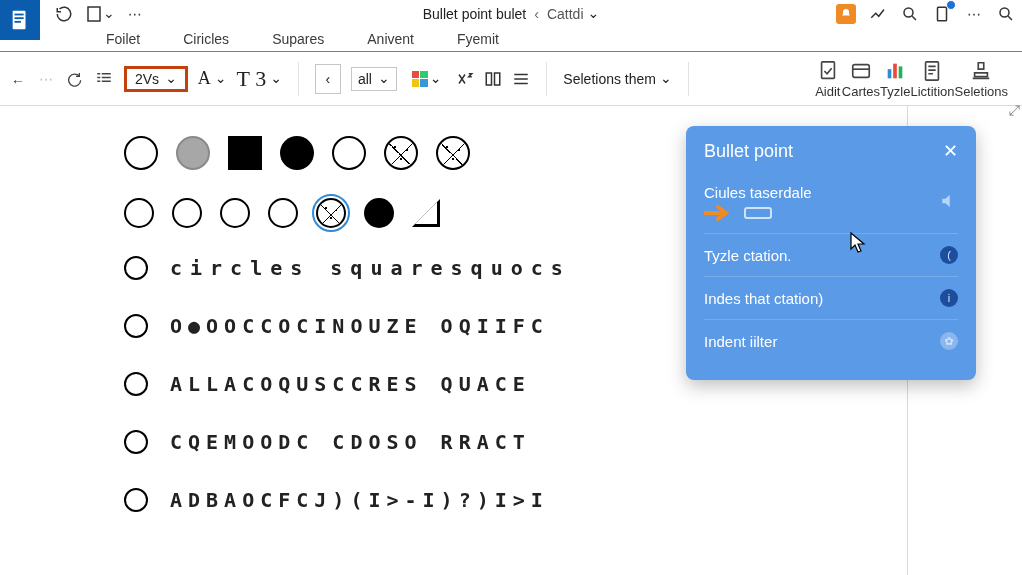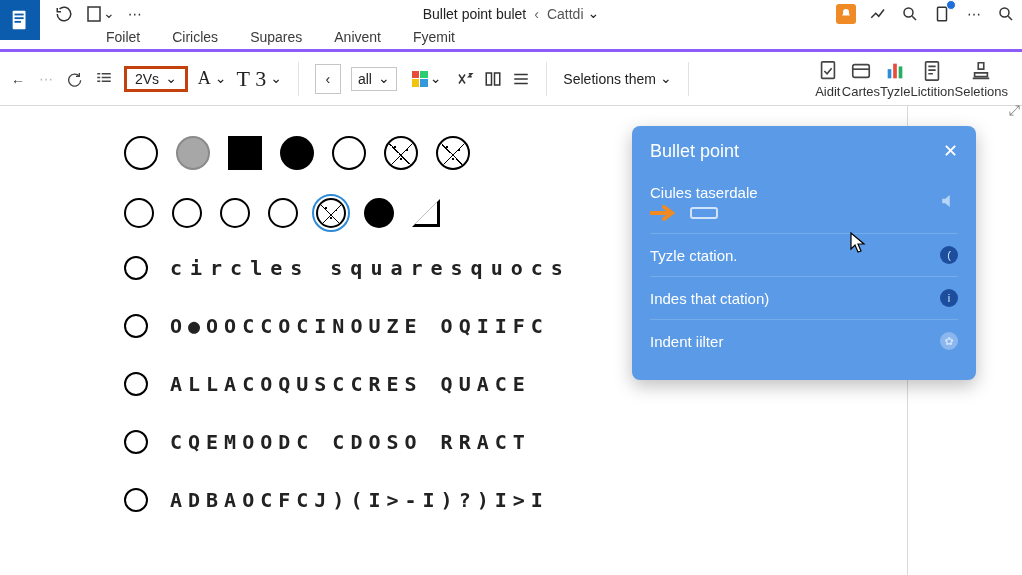--- a/index.html
+++ b/index.html
@@ -16,21 +16,21 @@
   .titlebar .center .crumb-sep { color:#666; padding:0 4px; }
   .titlebar .center .crumb-name { color:#555; }
   .titlebar .right-tools { position:absolute; right:6px; display:flex; align-items:center; gap:12px; }
   .chev-down { display:inline-block; transform:translateY(-1px); }
   .icon-btn { display:inline-flex; align-items:center; justify-content:center; width:20px; height:20px; color:#333; cursor:pointer; }
   .badge-orange { width:20px; height:20px; background:#f08a24; border-radius:3px; display:inline-flex; align-items:center; justify-content:center; color:#fff; font-size:12px; }
   .doc-badge { position:relative; }
   .doc-badge .dot { position:absolute; right:-4px; top:-4px; width:10px; height:10px; border-radius:50%; background:#1e6fd9; border:1px solid #fff; }
 
   
-  .tabs { height:24px; display:flex; align-items:flex-end; padding-left:106px; gap:32px; border-bottom:3px solid #8b5cf6; }
+  .tabs { height:24px; display:flex; align-items:flex-end; padding-left:106px; gap:43px; border-bottom:1px solid #8b5cf6; }
   .tab { font-size:14px; color:#3b3b3b; padding-bottom:4px; cursor:pointer; }
 
   
   .toolbar { height:54px; border-bottom:1px solid #d9d9d9; display:flex; align-items:center; padding:0 8px; gap:10px; position:relative; }
   .tool-group { display:flex; align-items:center; gap:8px; }
   .divider { width:1px; height:34px; background:#e2e2e2; margin:0 6px; }
   .small-drop { display:flex; align-items:center; gap:2px; border:1px solid transparent; padding:1px 4px; cursor:pointer; }
   .zoom-box { border:3px solid #c2410c; padding:2px 8px; display:flex; align-items:center; gap:6px; cursor:pointer; }
   .font-box { display:flex; align-items:center; gap:4px; }
   .font-letter { font-family:Georgia,serif; font-size:18px; }
@@ -73,21 +73,21 @@
   .selected-shape { outline:2px solid #2e8bd8; outline-offset:2px; }
   .triangle { width:0;height:0;border-left:28px solid transparent;border-bottom:28px solid #000; background:none; border-radius:0; border-top:none;border-right:none; position:relative; }
   .triangle::after { content:"";position:absolute; left:-25px; top:3px; width:0;height:0;border-left:22px solid transparent;border-bottom:22px solid #fff; }
 
   .text-line { display:flex; align-items:center; gap:22px; margin:24px 0 34px 0; }
   .text-line .circ { width:24px; height:24px; border:2.5px solid #000; border-radius:50%; flex-shrink:0; }
   .text-line .txt { font-family: Consolas, monospace; font-size:20px; letter-spacing:6px; font-weight:700; text-transform:uppercase; }
   .text-line.first .txt { text-transform:lowercase; letter-spacing:8px; font-weight:600; }
 
   
-  .panel { position:absolute; right:46px; top:20px; width:344px; background:#5a9ae6; border-radius:8px; box-shadow:0 6px 18px rgba(0,0,0,.25); color:#fff; padding:14px 18px 18px 18px; }
+  .panel { position:absolute; right:46px; top:20px; width:290px; background:#5a9ae6; border-radius:8px; box-shadow:0 6px 18px rgba(0,0,0,.25); color:#fff; padding:14px 18px 18px 18px; }
   .panel .panel-head { display:flex; align-items:center; justify-content:space-between; margin-bottom:10px; }
   .panel .panel-title { font-size:18px; }
   .panel .close { cursor:pointer; font-size:18px; }
   .panel-row { display:flex; align-items:center; justify-content:space-between; padding:12px 0; font-size:15px; }
   .panel-row + .panel-row { border-top:1px solid rgba(255,255,255,.18); }
   .arrow-and-box { display:flex; align-items:center; gap:8px; margin-top:4px; }
   .arrow-orange { width:32px; height:16px; }
   .mini-box { width:28px; height:12px; border:2px solid #cfe4fb; border-radius:3px; }
   .info-dot { width:18px; height:18px; border-radius:50%; background:#1d4e9e; color:#cfe4fb; font-size:11px; display:flex; align-items:center; justify-content:center; }
   .speaker { opacity:.8; }

